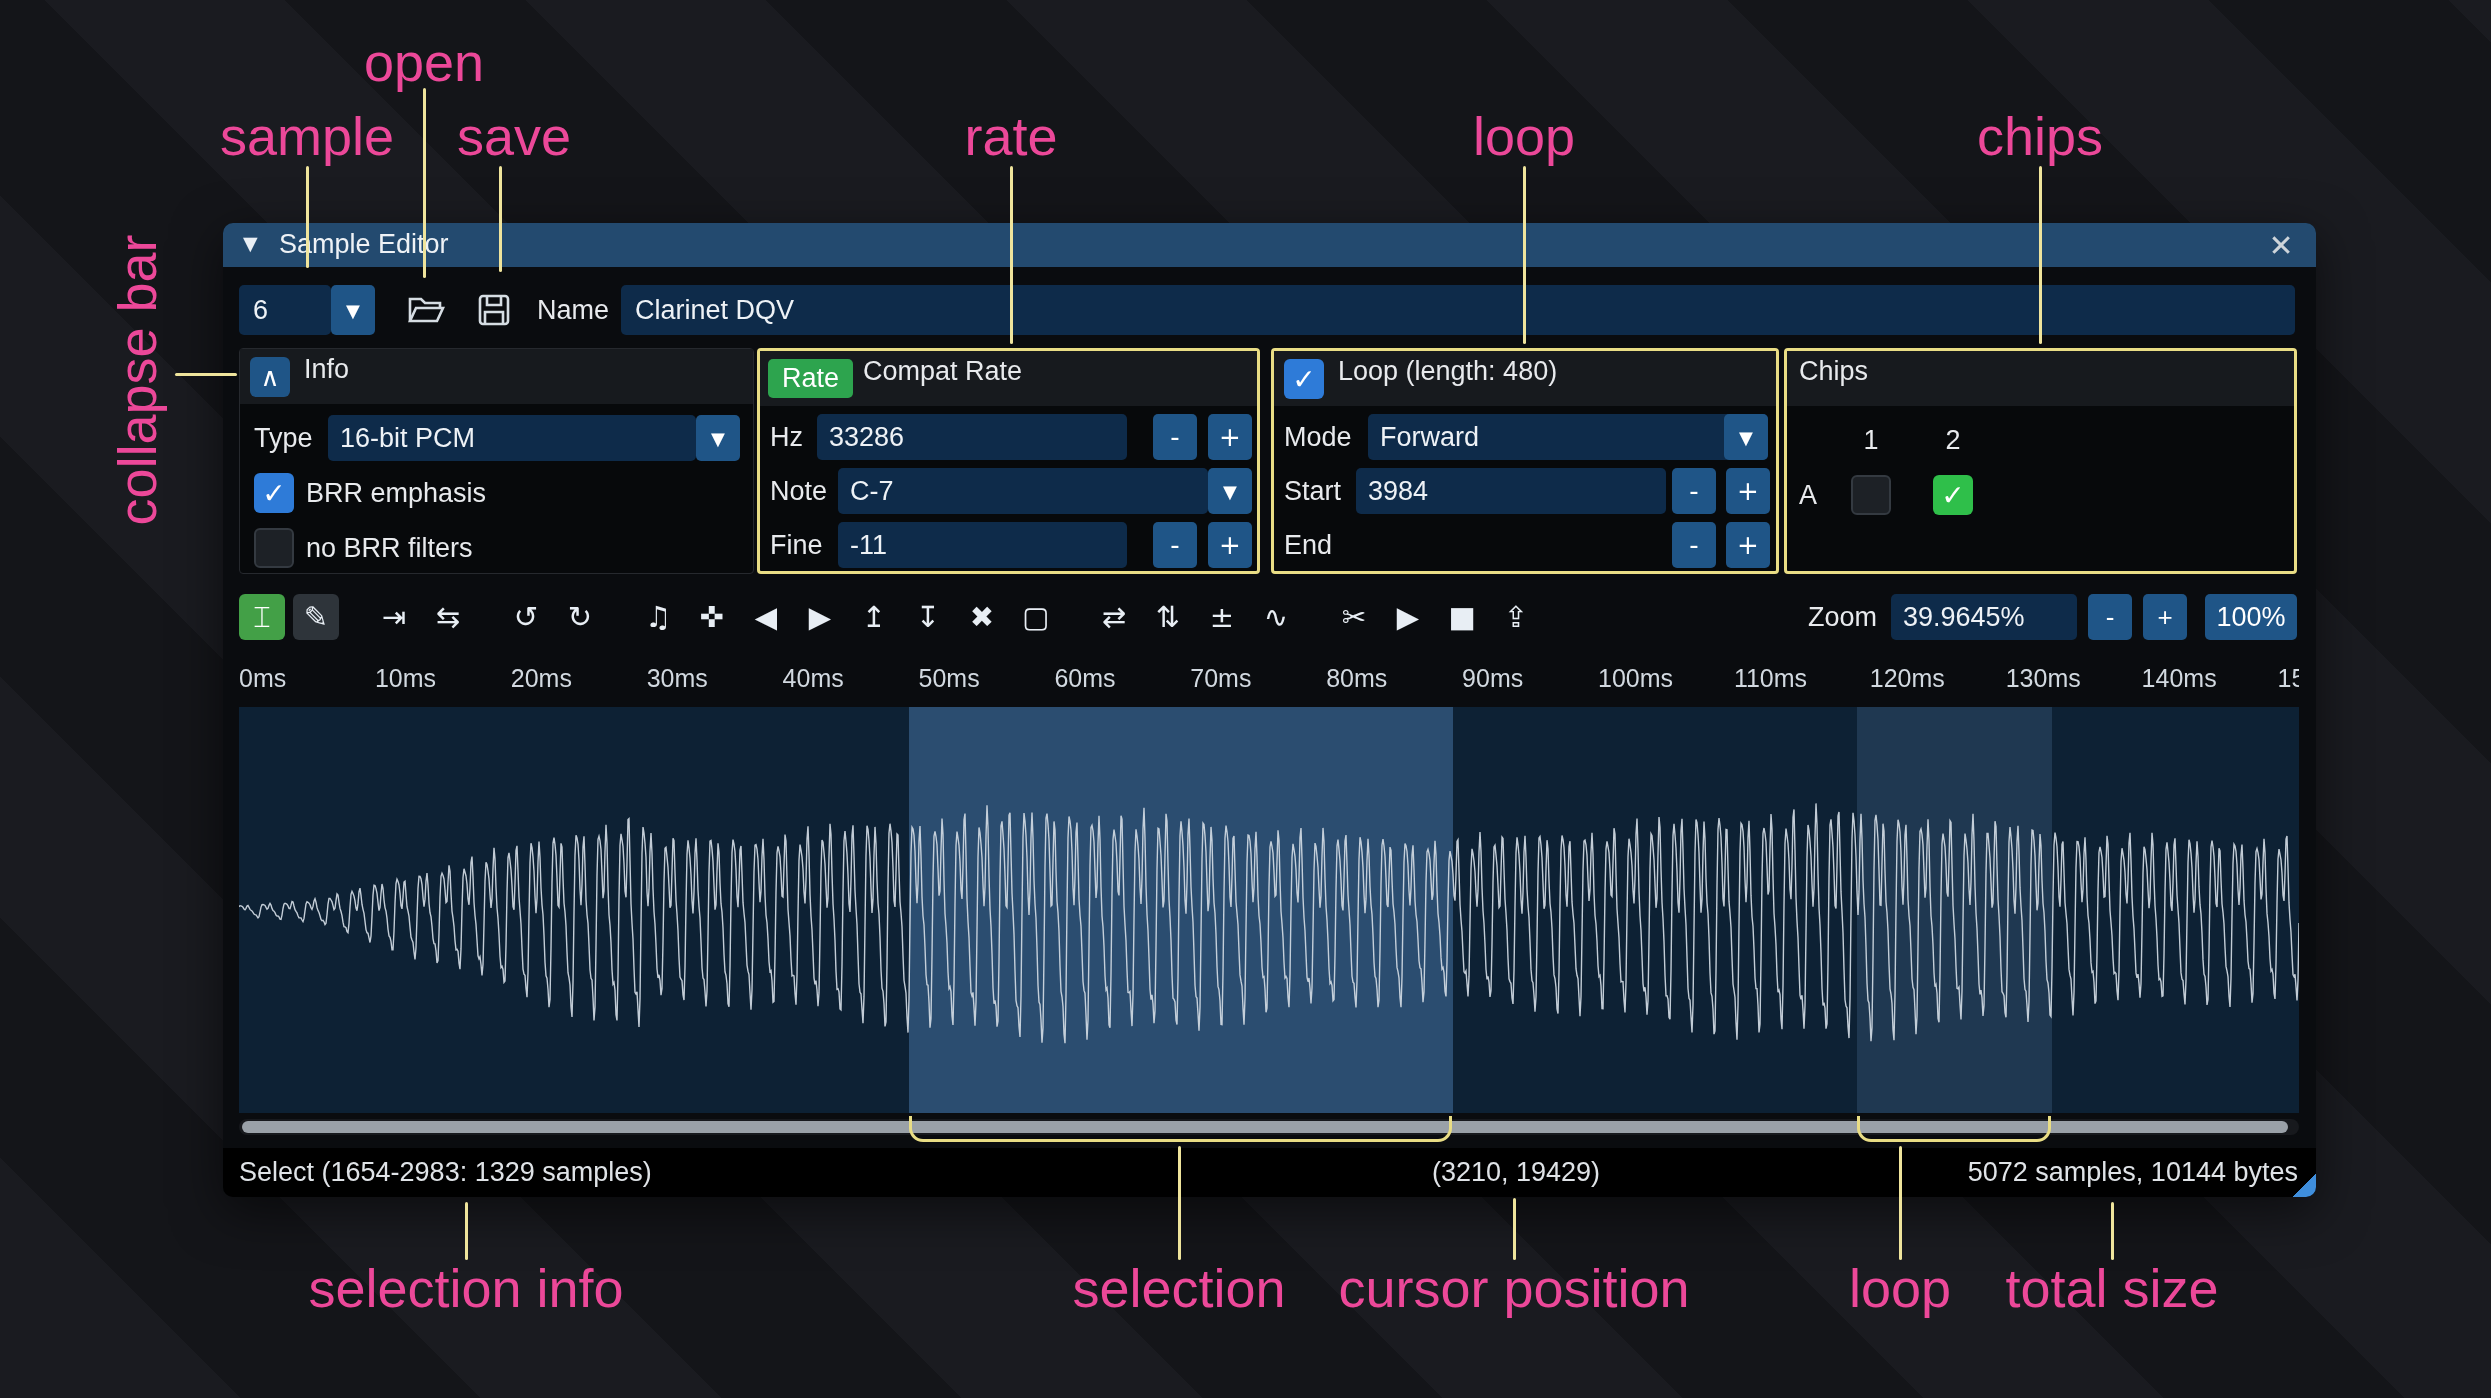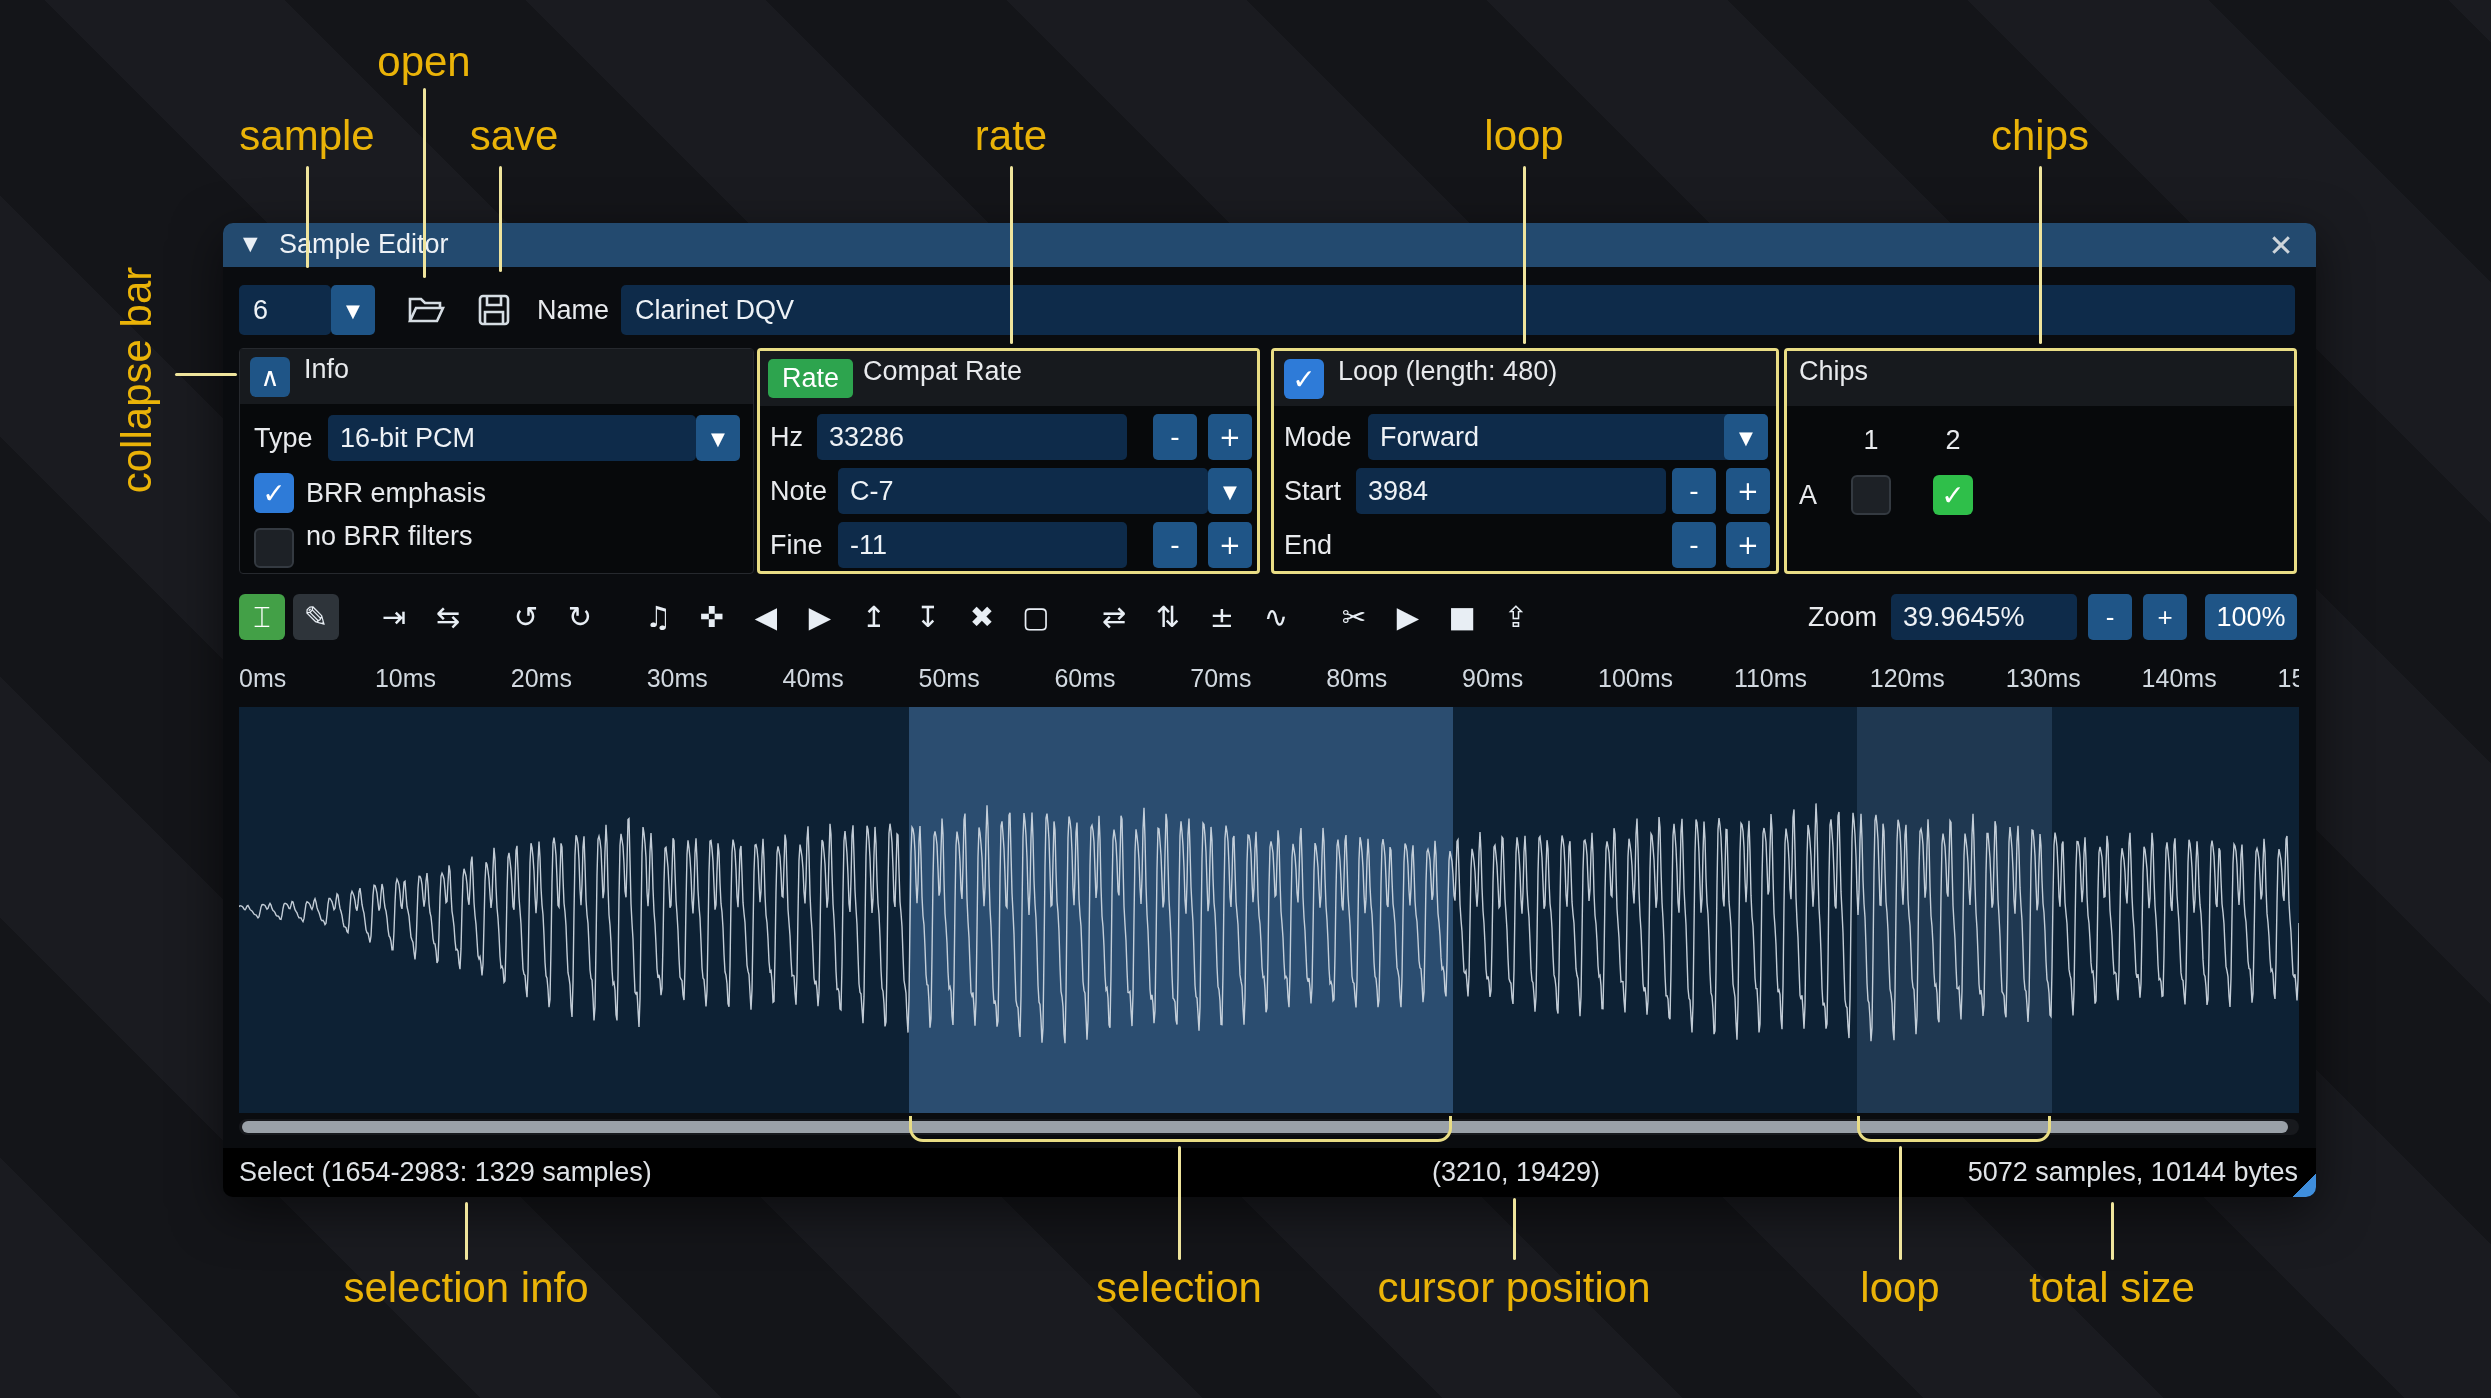--- a/index.html
+++ b/index.html
@@ -68,21 +68,21 @@
   .loop-overlay{position:absolute;left:1618px;top:0;width:195px;height:406px;background:rgba(130,178,235,.16);}
   #wave-svg{position:absolute;left:0;top:0;}
   #scrollbar{position:absolute;left:16px;top:896px;width:2060px;height:16px;background:#17191d;border-radius:8px;}
   .scroll-thumb{position:absolute;left:3px;top:2px;width:2046px;height:12px;background:#9aa1a8;border-radius:6px;cursor:default;}
   
   .statusbar{position:absolute;left:0;top:925px;width:100%;height:49px;background:#000;border-radius:0 0 10px 10px;}
   .st-item{position:absolute;top:0;height:49px;display:flex;align-items:center;font-size:27px;color:#dfe3e7;white-space:nowrap;}
   .grip{position:absolute;right:0;bottom:0;width:26px;height:26px;
     background:linear-gradient(135deg,transparent 55%,#3f8edc 55%);border-bottom-right-radius:10px;}
   
-  .ann{position:absolute;font-size:42px;color:#eab308;transform:translate(-50%,-50%);white-space:nowrap;z-index:50;}
+  .ann{position:absolute;font-size:54px;color:#ec4899;transform:translate(-50%,-50%);white-space:nowrap;z-index:50;}
   .ann-v{writing-mode:vertical-rl;transform:translate(-50%,-50%) rotate(180deg);}
   .aline{position:absolute;width:3px;background:#efe49c;z-index:50;border-radius:2px;}
   .aline-h{height:3px;}
   .abracket{position:absolute;height:26px;border:3px solid #e9dd85;border-top:none;border-radius:0 0 14px 14px;
     z-index:40;box-sizing:border-box;}
   svg{display:block;}
 </style>
 </head>
 <body>
 
@@ -130,21 +130,21 @@
       <span>16-bit PCM</span>
     </div>
     <button class="pbtn" style="left:456px;top:66px;width:44px;">
       <span class="dd-arrow">▼</span>
     </button>
     <button class="cb on" style="left:14px;top:124px;">
       <span>✓</span>
     </button>
     <span class="plabel" style="left:66px;top:121px;">BRR emphasis</span>
     <button class="cb off" style="left:14px;top:179px;"></button>
-    <span class="plabel" style="left:66px;top:164px;">no BRR filters</span>
+    <span class="plabel" style="left:66px;top:176px;">no BRR filters</span>
   </div>
 
   <div class="panel hl" style="left:534px;width:503px;">
     <div class="phead">
       <span class="rate-chip">Rate</span>
       <span class="ptitle" style="left:103px;">Compat Rate</span>
     </div>
     <span class="plabel" style="left:10px;top:63px;">Hz</span>
     <div class="pfield" style="left:57px;top:63px;width:310px;">
       <span>33286</span>

